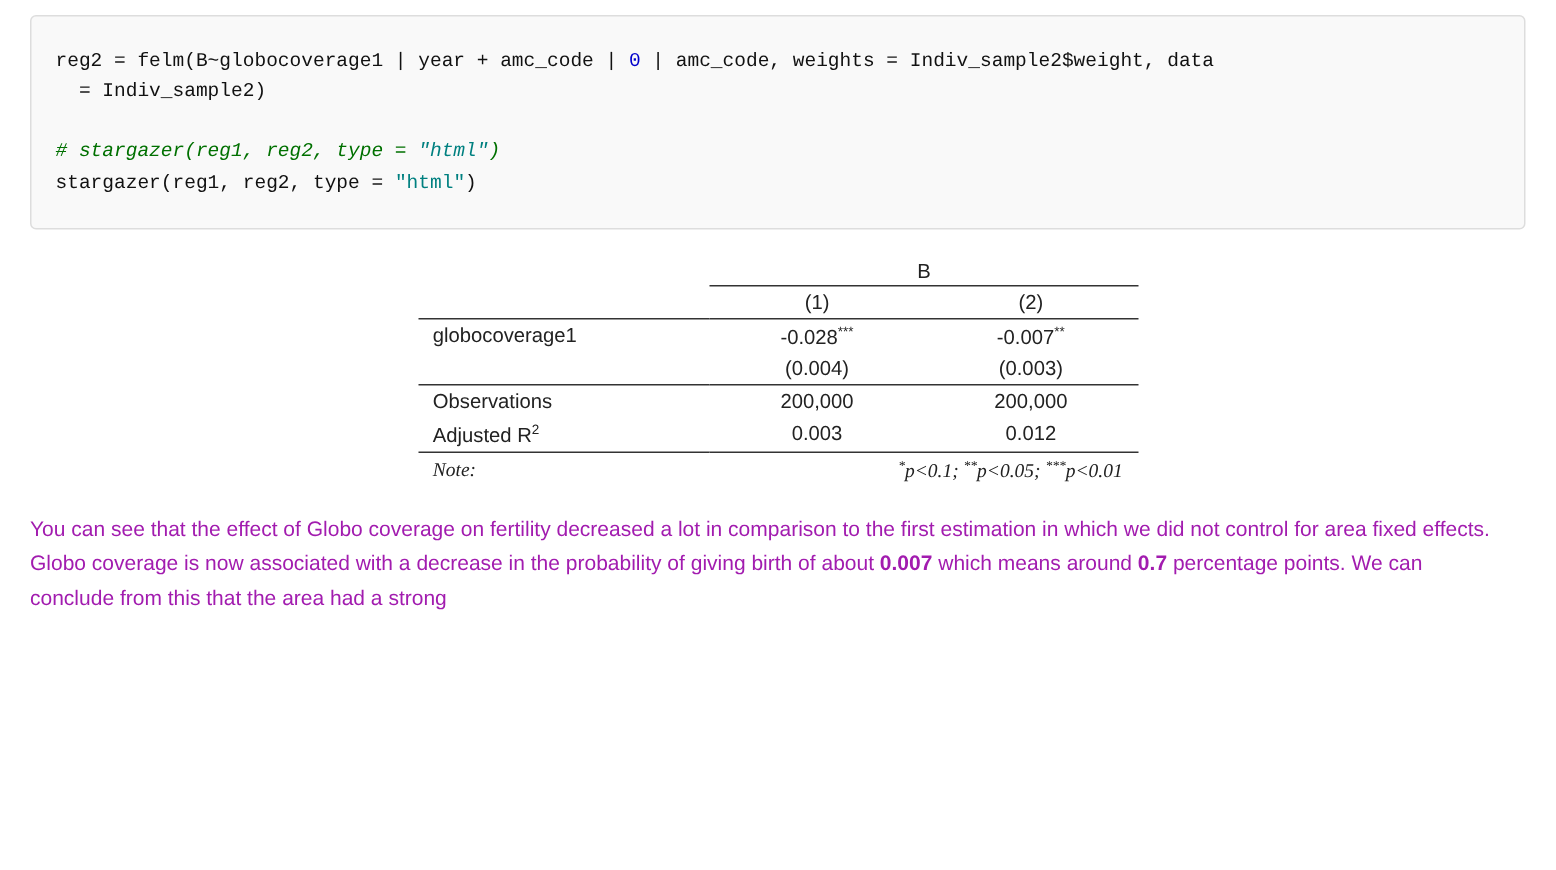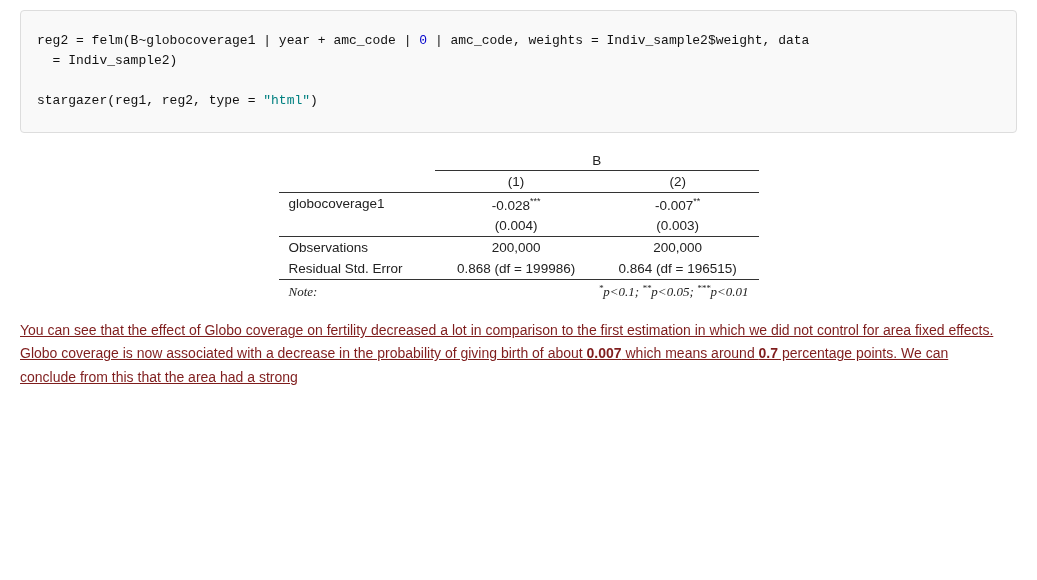--- a/index.html
+++ b/index.html
@@ -93,39 +93,41 @@
     .stat-table tfoot tr.note-row td {
       border-top: 1px solid #333;
     }
     sup {
       font-size: 9px;
       vertical-align: super;
     }
     .paragraph {
       font-size: 14px;
       line-height: 1.65;
-      color: #7f1d1d;
+      color: #a21caf;
       max-width: 980px;
-      text-decoration: underline;
     }
     .paragraph strong {
       font-weight: bold;
     }
   </style>
 </head>
 <body>
 
 <div class="code-block">
   <div>
     reg2 = felm(B~globocoverage1 | year + amc_code | <span class="num">0</span> | amc_code, weights = Indiv_sample2$weight, data
   </div>
   <div>
     &nbsp;&nbsp;= Indiv_sample2)
   </div>
   <div>&nbsp;</div>
+  <div class="cm">
+    # stargazer(reg1, reg2, type = <span class="str">"html"</span>)
+  </div>
   <div>
     stargazer(reg1, reg2, type = <span class="str">"html"</span>)
   </div>
 </div>
 
 <div class="stat-table-wrapper">
   <table class="stat-table">
     <thead>
       <tr class="header-b">
         <td class="label-col"></td>
@@ -150,26 +152,26 @@
         <td class="val-col">(0.003)</td>
       </tr>
 
       <tr class="border-top">
         <td class="label-col">Observations</td>
         <td class="val-col">200,000</td>
         <td class="val-col">200,000</td>
       </tr>
 
 
+      <tr>
+        <td class="label-col">Adjusted R<sup>2</sup></td>
+        <td class="val-col">0.003</td>
+        <td class="val-col">0.012</td>
+      </tr>
 
-      <tr class="border-bottom">
-        <td class="label-col">Residual Std. Error</td>
-        <td class="val-col">0.868 (df = 199986)</td>
-        <td class="val-col">0.864 (df = 196515)</td>
-      </tr>
     </tbody>
     <tfoot>
       <tr class="note-row">
         <td>Note:</td>
         <td colspan="2" style="text-align:right;">
           <sup>*</sup>p&lt;0.1; <sup>**</sup>p&lt;0.05; <sup>***</sup>p&lt;0.01
         </td>
       </tr>
     </tfoot>
   </table>

